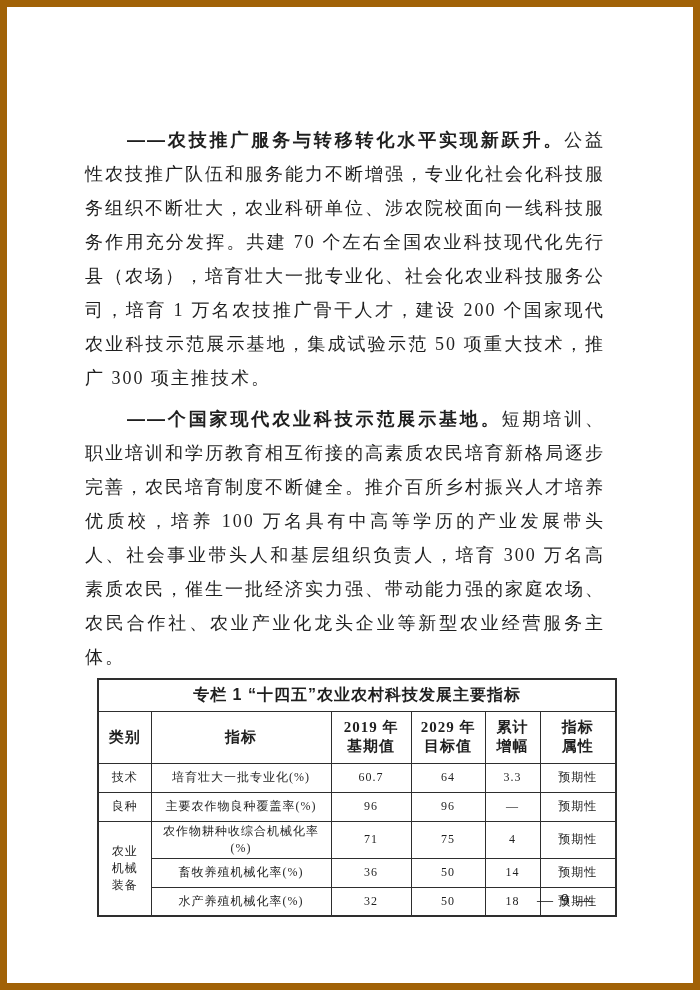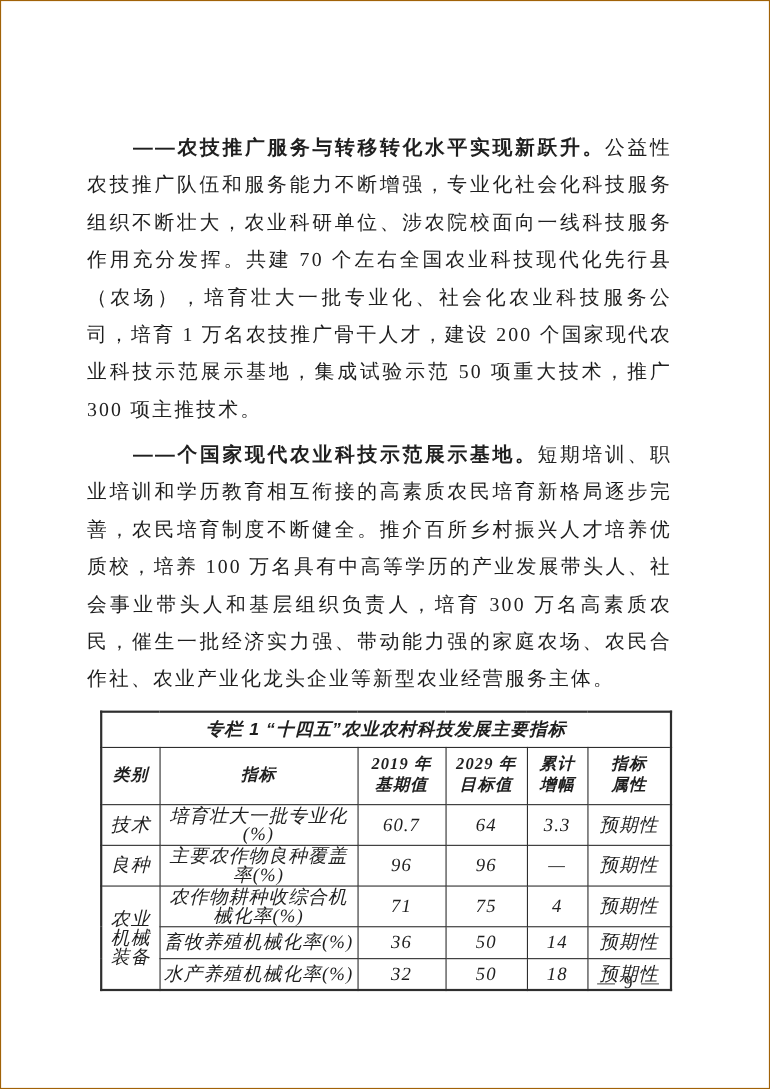--- a/index.html
+++ b/index.html
@@ -3,47 +3,46 @@
 <meta charset="utf-8">
 <style>
   * { margin: 0; padding: 0; box-sizing: border-box; }
   html, body { background: #f2f2f2; }
   .page {
     position: relative;
     width: 700px;
     height: 990px;
     margin: 0 auto;
     background: #ffffff;
-    border: 1px solid #a16207;
+    border: 7px solid #a16207;
     padding: 116px 88px 0 78px;
     font-family: "Liberation Serif", "DejaVu Serif", serif;
     color: #1f1f1f;
     overflow: hidden;
   }
   .para {
     font-size: 18px;
     line-height: 34px;
     letter-spacing: 2px;
     text-align: justify;
     text-indent: 42px;
     color: #1f1f1f;
   }
   .para + .para { margin-top: 7px; }
   .para .lead {
     font-family: "Liberation Sans", "DejaVu Sans", sans-serif;
     font-weight: bold;
   }
   table.indicator-table {
-    margin-top: 12px;
+    margin-top: 4px;
     margin-left: 12px;
     width: 518px;
     border-collapse: collapse;
     table-layout: fixed;
     font-family: "Liberation Serif", "DejaVu Serif", serif;
-    font-style: italic;
   }
   table.indicator-table,
   table.indicator-table th,
   table.indicator-table td {
     border: 1px solid #2e2e2e;
   }
   table.indicator-table { border-width: 2px; }
   table.indicator-table th,
   table.indicator-table td {
     text-align: center;
@@ -61,21 +60,21 @@
   }
   tr.table-header-row th {
     height: 52px;
     font-size: 15px;
     font-weight: bold;
     line-height: 19px;
     letter-spacing: 1px;
   }
   tr.table-body-row td {
     height: 29px;
-    font-size: 17px;
+    font-size: 12px;
     line-height: 17px;
     letter-spacing: 1px;
   }
   .page-number {
     position: absolute;
     top: 884px;
     right: 98px;
     font-size: 16px;
     letter-spacing: 2px;
     color: #1f1f1f;

